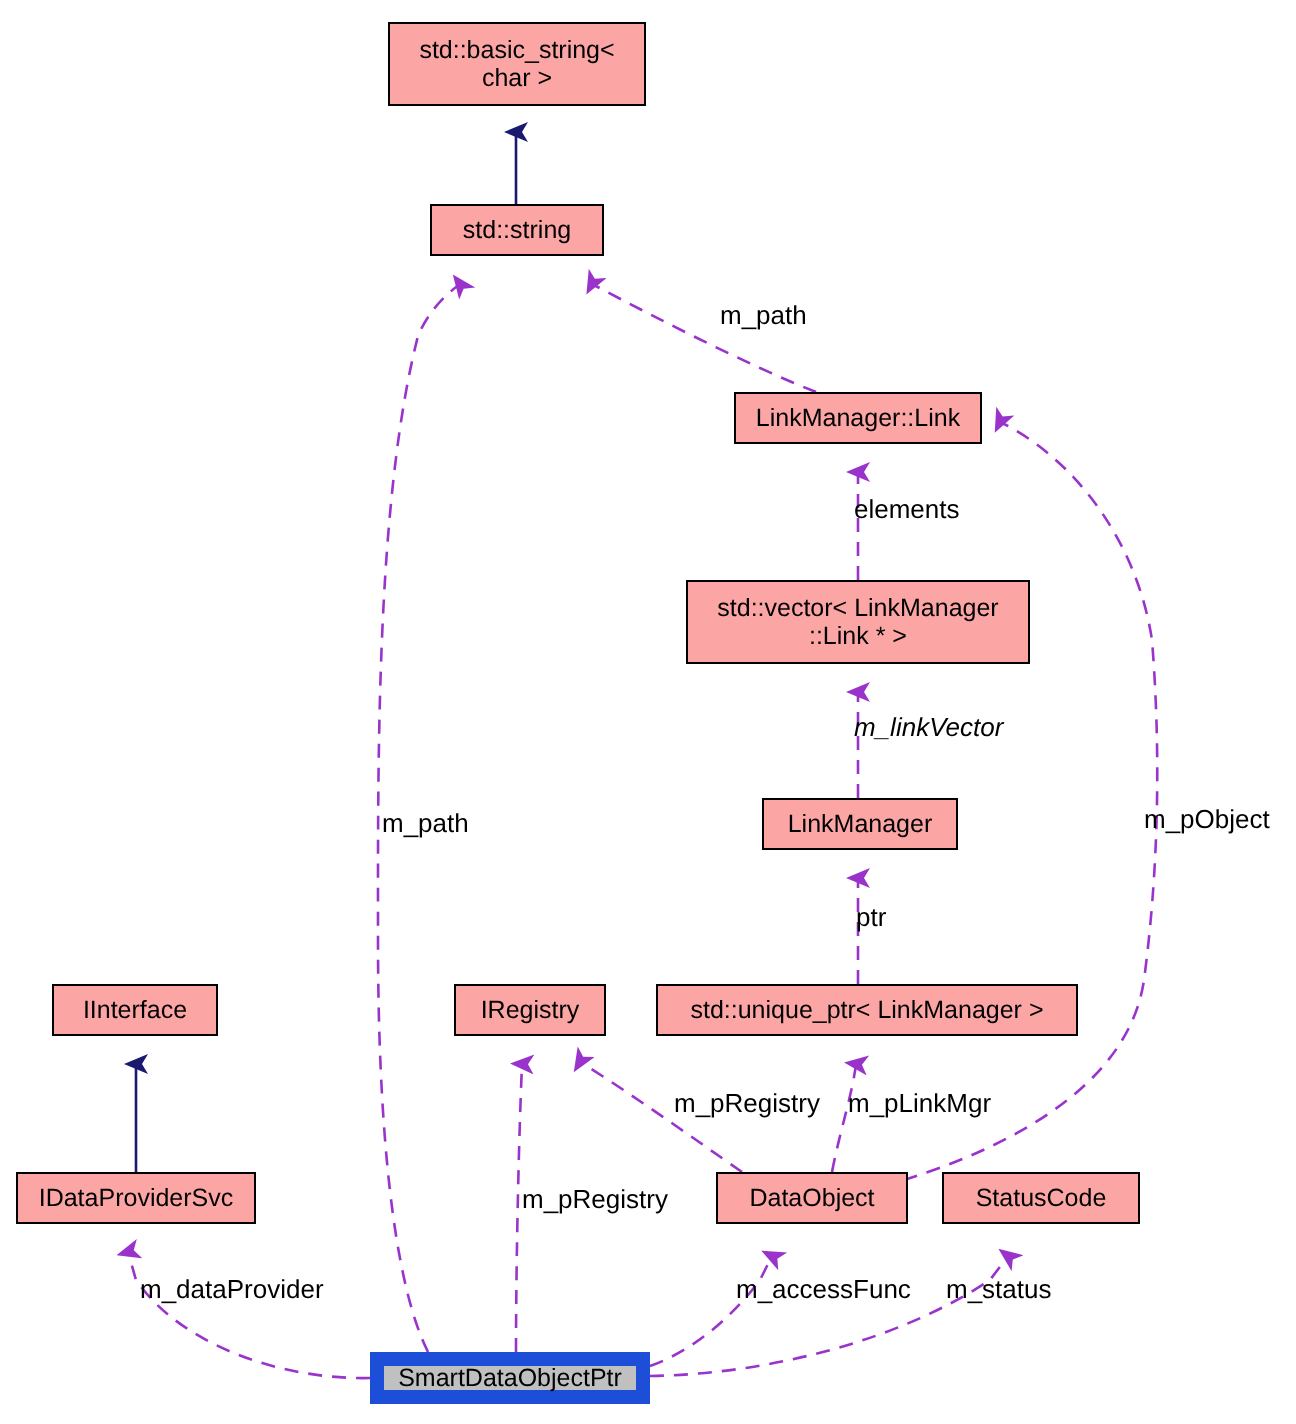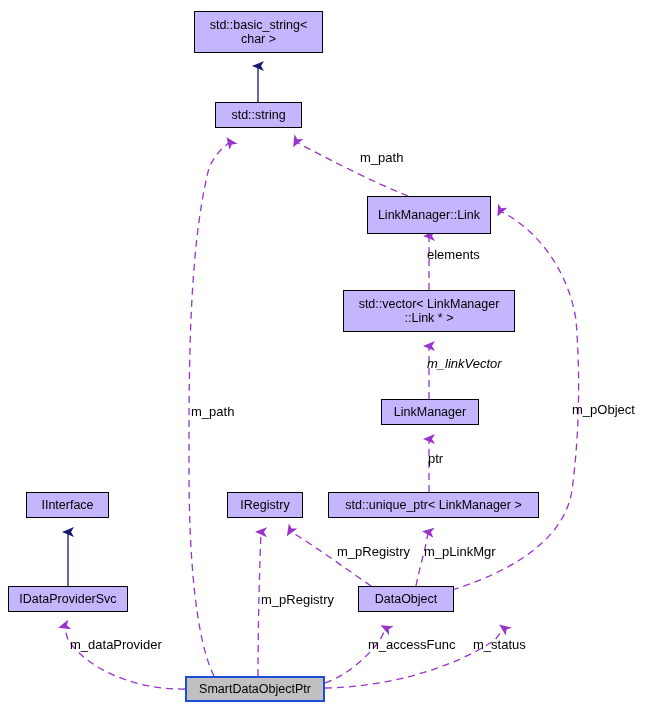--- a/index.html
+++ b/index.html
@@ -21,34 +21,34 @@
     left: 0;
     top: 0;
     width: 648px;
     height: 712px;
     pointer-events: none;
   }
   .node {
     position: absolute;
     box-sizing: border-box;
     border: 1px solid #000000;
-    background: #c4b5fd;
+    background: #fca5a5;
     color: #000000;
     font-size: 12.5px;
     line-height: 14px;
     text-align: center;
     display: flex;
     align-items: center;
     justify-content: center;
     white-space: pre;
     z-index: 2;
   }
   .node.highlight {
     background: #c0c0c0;
-    border: 2px solid #1d4ed8;
+    border: 7px solid #1d4ed8;
   }
   .edge-label {
     position: absolute;
     font-family: "Liberation Sans", sans-serif;
     font-size: 13px;
     color: #000000;
     white-space: pre;
     z-index: 3;
     background: transparent;
   }
@@ -127,21 +127,21 @@
 
   <div class="node" style="left:194px; top:11px; width:129px; height:42px;">
     <span>std::basic_string&lt;
 char &gt;</span>
   </div>
 
   <div class="node" style="left:215px; top:102px; width:87px; height:26px;">
     <span>std::string</span>
   </div>
 
-  <div class="node" style="left:367px; top:196px; width:124px; height:38px;">
+  <div class="node" style="left:367px; top:196px; width:124px; height:26px;">
     <span>LinkManager::Link</span>
   </div>
 
   <div class="node" style="left:343px; top:290px; width:172px; height:42px;">
     <span>std::vector&lt; LinkManager
 ::Link * &gt;</span>
   </div>
 
   <div class="node" style="left:381px; top:399px; width:98px; height:26px;">
     <span>LinkManager</span>
@@ -160,20 +160,23 @@
   </div>
 
   <div class="node" style="left:8px; top:586px; width:120px; height:26px;">
     <span>IDataProviderSvc</span>
   </div>
 
   <div class="node" style="left:358px; top:586px; width:96px; height:26px;">
     <span>DataObject</span>
   </div>
 
+  <div class="node" style="left:471px; top:586px; width:99px; height:26px;">
+    <span>StatusCode</span>
+  </div>
 
   <div class="node highlight" style="left:185px; top:676px; width:140px; height:26px;">
     <span>SmartDataObjectPtr</span>
   </div>
 
   <div class="edge-label" style="left:360px; top:150px;">m_path</div>
   <div class="edge-label" style="left:427px; top:247px;">elements</div>
   <div class="edge-label" style="left:427px; top:356px;font-style:italic;">m_linkVector</div>
   <div class="edge-label" style="left:572px; top:402px;">m_pObject</div>
   <div class="edge-label" style="left:428px; top:451px;">ptr</div>

